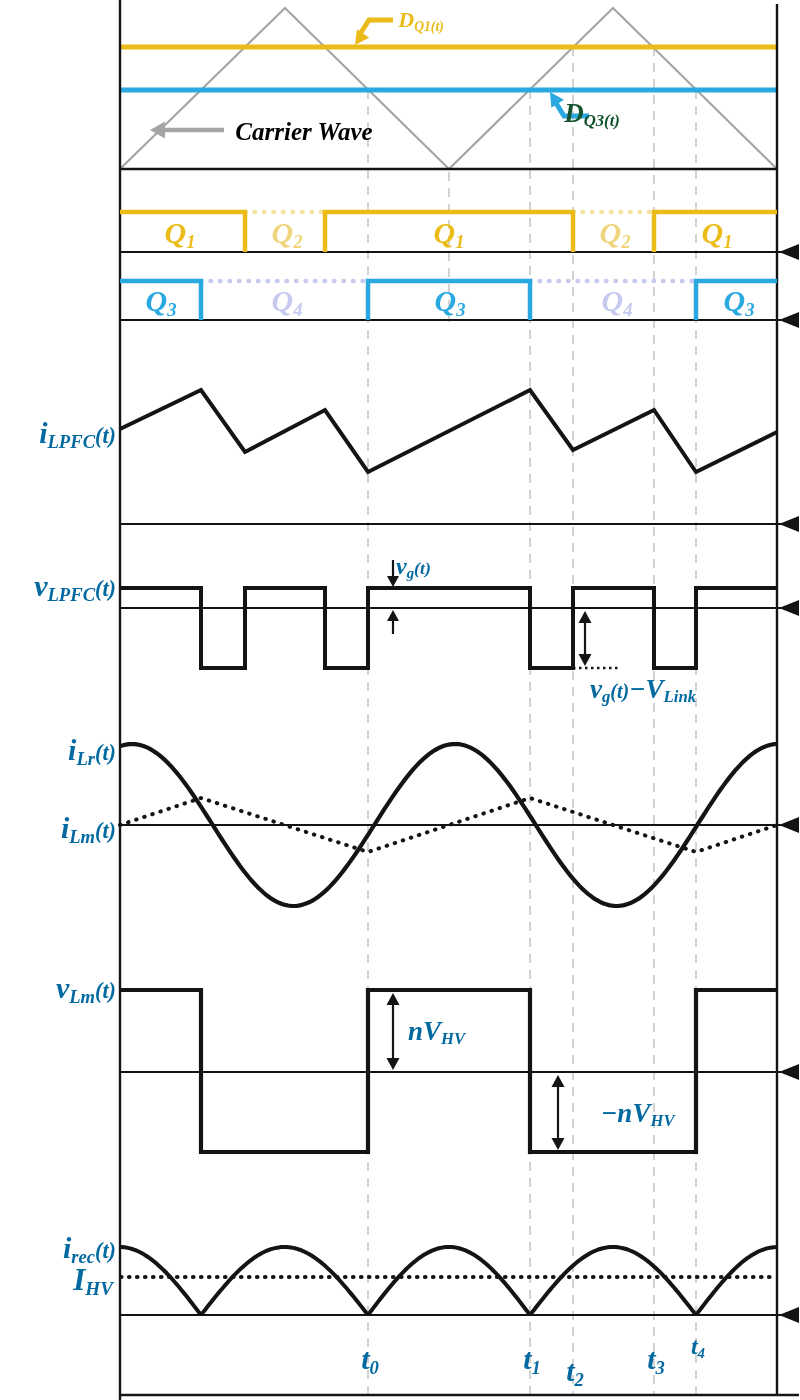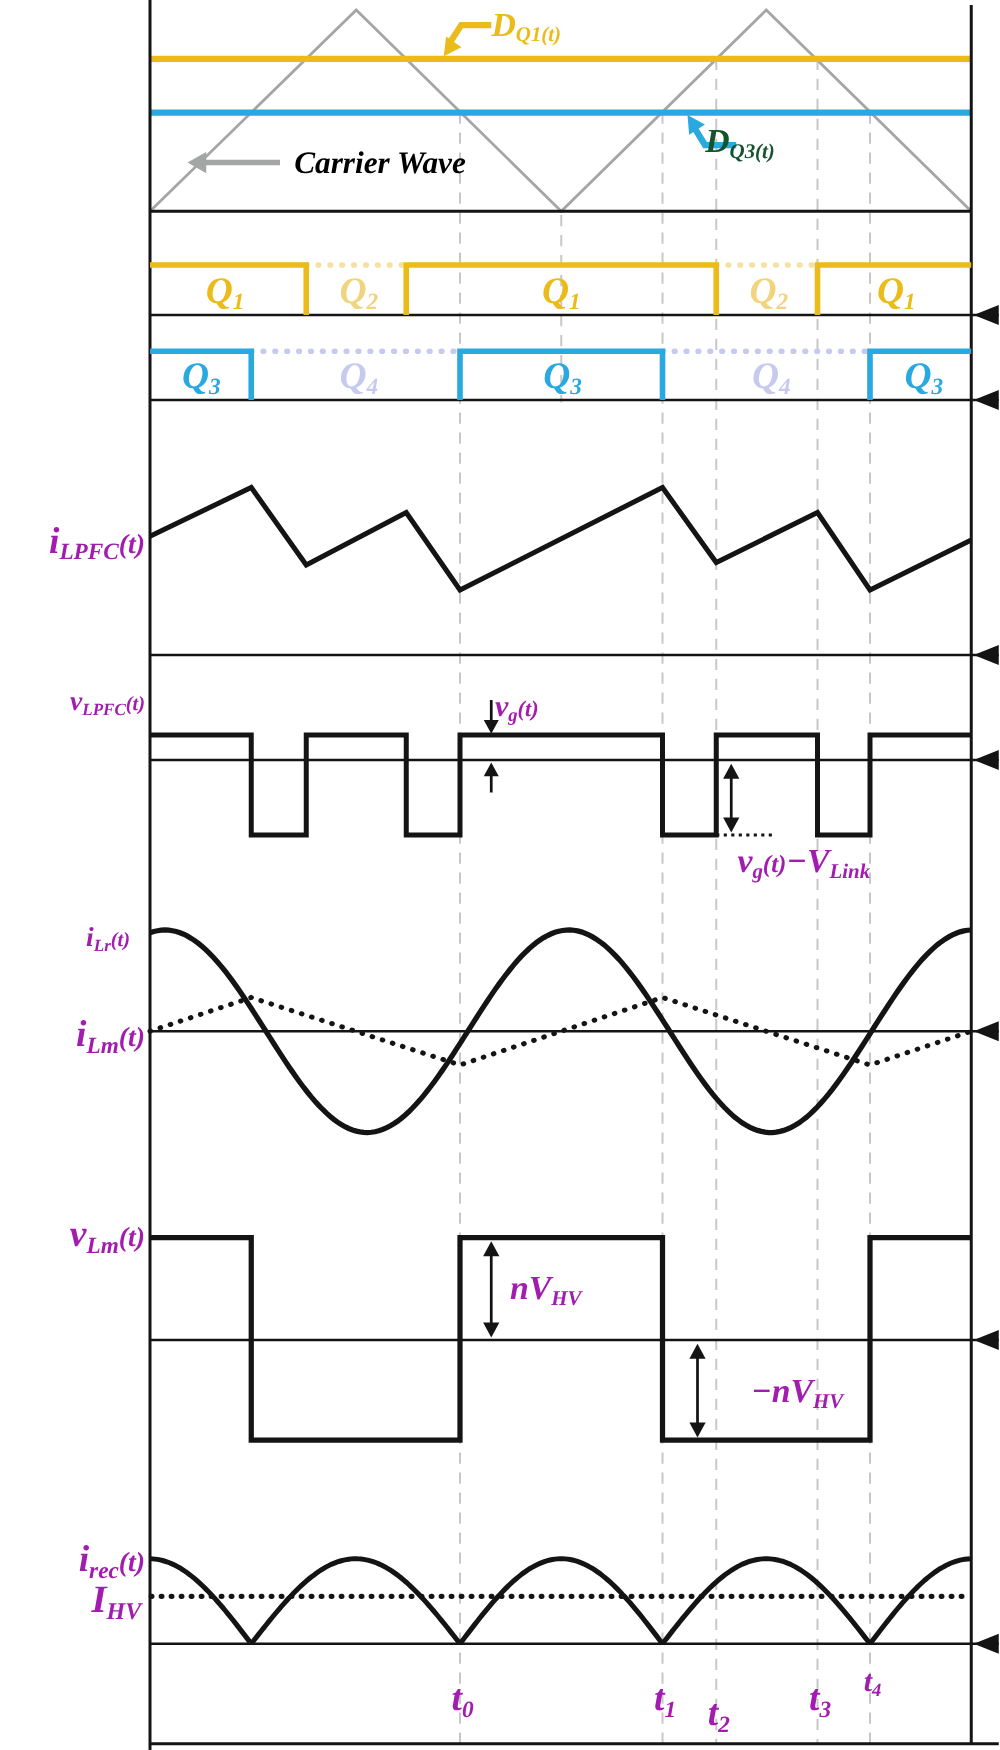--- a/index.html
+++ b/index.html
@@ -1,19 +1,19 @@
 <!DOCTYPE html>
 <html><head>
 <meta charset="utf-8">
 <style>
   html,body{margin:0;padding:0;background:#fff;}
   #fig-wrap{position:relative;width:800px;height:1400px;background:#fff;overflow:hidden;
             font-family:"Liberation Serif","DejaVu Serif",serif;}
   svg{position:absolute;left:0;top:0;}
-  .lbl{position:absolute;font-weight:bold;font-style:italic;line-height:1;white-space:nowrap;color:#a21caf;}
+  .lbl{position:absolute;font-weight:bold;font-style:italic;line-height:1;white-space:nowrap;color:#0369a1;}
   .lbl sub{font-size:0.62em;font-style:italic;vertical-align:-0.28em;line-height:0;}
   .lbl .tail{font-size:0.74em;}
   .ctr{transform:translate(-50%,-50%);}
   .rgt{transform:translate(-100%,-50%);}
   .lft{transform:translate(0,-50%);}
 </style>
 </head>
 <body>
 
 <div id="fig-wrap">
@@ -77,39 +77,39 @@
       <path d="M696,1315.0 L698,1312.4 L700,1309.8 L702,1307.2 L704,1304.6 L706,1302.0 L708,1299.4 L710,1296.9 L712,1294.4 L714,1291.9 L716,1289.4 L718,1287.0 L720,1284.7 L722,1282.3 L724,1280.1 L726,1277.8 L728,1275.7 L730,1273.6 L732,1271.5 L734,1269.5 L736,1267.6 L738,1265.8 L740,1264.0 L742,1262.3 L744,1260.7 L746,1259.2 L748,1257.7 L750,1256.3 L752,1255.0 L754,1253.9 L756,1252.8 L758,1251.7 L760,1250.8 L762,1250.0 L764,1249.3 L766,1248.7 L768,1248.1 L770,1247.7 L772,1247.4 L774,1247.2 L776,1247.0" fill="none" stroke="#141414" stroke-width="4" stroke-linejoin="miter"></path>
       <line x1="121" y1="1277" x2="777" y2="1277" stroke="#141414" stroke-width="4.2" stroke-dasharray="0.5 7.5" stroke-linecap="round"></line>
       <line x1="224" y1="130" x2="158" y2="130" stroke="#A4A5A5" stroke-width="4.5"></line>
       <polygon points="150,130 165,121.5 165,138.5" fill="#A4A5A5"></polygon>
       <path d="M393,20 L369,20 L360,34" fill="none" stroke="#EBBC19" stroke-width="5" stroke-linejoin="miter"></path>
       <polygon points="355,45 356.8864297767472,29.230048107321267 369.17371044108205,37.833694652586956" fill="#EBBC19"></polygon>
       <path d="M589,116 L564,116 L556,103" fill="none" stroke="#29A9DF" stroke-width="5" stroke-linejoin="miter"></path>
       <polygon points="550,92 563.9149757498011,99.65659518862323 551.3349172306197,107.82618071384864" fill="#29A9DF"></polygon>
     </svg>
 
-  <div class="lbl ctr" style="left:421px;top:20px;font-size:27px;color:#EBBC19;"><span>D</span><sub>Q1(t)</sub></div>
+  <div class="lbl ctr" style="left:421px;top:20px;font-size:22px;color:#EBBC19;"><span>D</span><sub>Q1(t)</sub></div>
   <div class="lbl ctr" style="left:592px;top:113px;font-size:27px;color:#14532d;"><span>D</span><sub>Q3(t)</sub></div>
   <div class="lbl ctr" style="left:304px;top:131px;font-size:25px;color:#000000;"><span>Carrier Wave</span></div>
 
   <div class="lbl ctr" style="left:180px;top:233px;font-size:30px;color:#EBBC19;"><span>Q</span><sub>1</sub></div>
   <div class="lbl ctr" style="left:287px;top:233px;font-size:30px;color:#F0D57E;"><span>Q</span><sub>2</sub></div>
   <div class="lbl ctr" style="left:449px;top:233px;font-size:30px;color:#EBBC19;"><span>Q</span><sub>1</sub></div>
   <div class="lbl ctr" style="left:615px;top:233px;font-size:30px;color:#F0D57E;"><span>Q</span><sub>2</sub></div>
   <div class="lbl ctr" style="left:717px;top:233px;font-size:30px;color:#EBBC19;"><span>Q</span><sub>1</sub></div>
 
   <div class="lbl ctr" style="left:161px;top:301px;font-size:30px;color:#29A9DF;"><span>Q</span><sub>3</sub></div>
   <div class="lbl ctr" style="left:287px;top:301px;font-size:30px;color:#C7CAEF;"><span>Q</span><sub>4</sub></div>
   <div class="lbl ctr" style="left:450px;top:301px;font-size:30px;color:#29A9DF;"><span>Q</span><sub>3</sub></div>
   <div class="lbl ctr" style="left:617px;top:301px;font-size:30px;color:#C7CAEF;"><span>Q</span><sub>4</sub></div>
   <div class="lbl ctr" style="left:739px;top:301px;font-size:30px;color:#29A9DF;"><span>Q</span><sub>3</sub></div>
 
   <div class="lbl rgt" style="left:116px;top:433px;font-size:30px;"><span>i</span><sub>LPFC</sub><span class="tail">(t)</span></div>
-  <div class="lbl rgt" style="left:116px;top:561px;font-size:22px;"><span>v</span><sub>LPFC</sub><span class="tail">(t)</span></div>
-  <div class="lbl rgt" style="left:104px;top:750px;font-size:22px;"><span>i</span><sub>Lr</sub><span class="tail">(t)</span></div>
+  <div class="lbl rgt" style="left:116px;top:586px;font-size:30px;"><span>v</span><sub>LPFC</sub><span class="tail">(t)</span></div>
+  <div class="lbl rgt" style="left:116px;top:750px;font-size:30px;"><span>i</span><sub>Lr</sub><span class="tail">(t)</span></div>
   <div class="lbl rgt" style="left:116px;top:828px;font-size:30px;"><span>i</span><sub>Lm</sub><span class="tail">(t)</span></div>
   <div class="lbl rgt" style="left:116px;top:988px;font-size:30px;"><span>v</span><sub>Lm</sub><span class="tail">(t)</span></div>
   <div class="lbl rgt" style="left:116px;top:1248px;font-size:30px;"><span>i</span><sub>rec</sub><span class="tail">(t)</span></div>
   <div class="lbl rgt" style="left:113px;top:1279px;font-size:31px;"><span>I</span><sub>HV</sub></div>
 
   <div class="lbl lft" style="left:396px;top:566px;font-size:24px;"><span>v</span><sub>g</sub><span class="tail">(t)</span></div>
   <div class="lbl ctr" style="left:643px;top:689px;font-size:27px;font-family:Liberation Serif, serif;"><span>v</span><sub>g</sub><span class="tail">(t)</span><span>−V</span><sub>Link</sub></div>
   <div class="lbl lft" style="left:408px;top:1031px;font-size:27px;"><span>nV</span><sub>HV</sub></div>
   <div class="lbl lft" style="left:569px;top:1113px;font-size:27px;margin-left:32px;"><span>−nV</span><sub>HV</sub></div>
 

